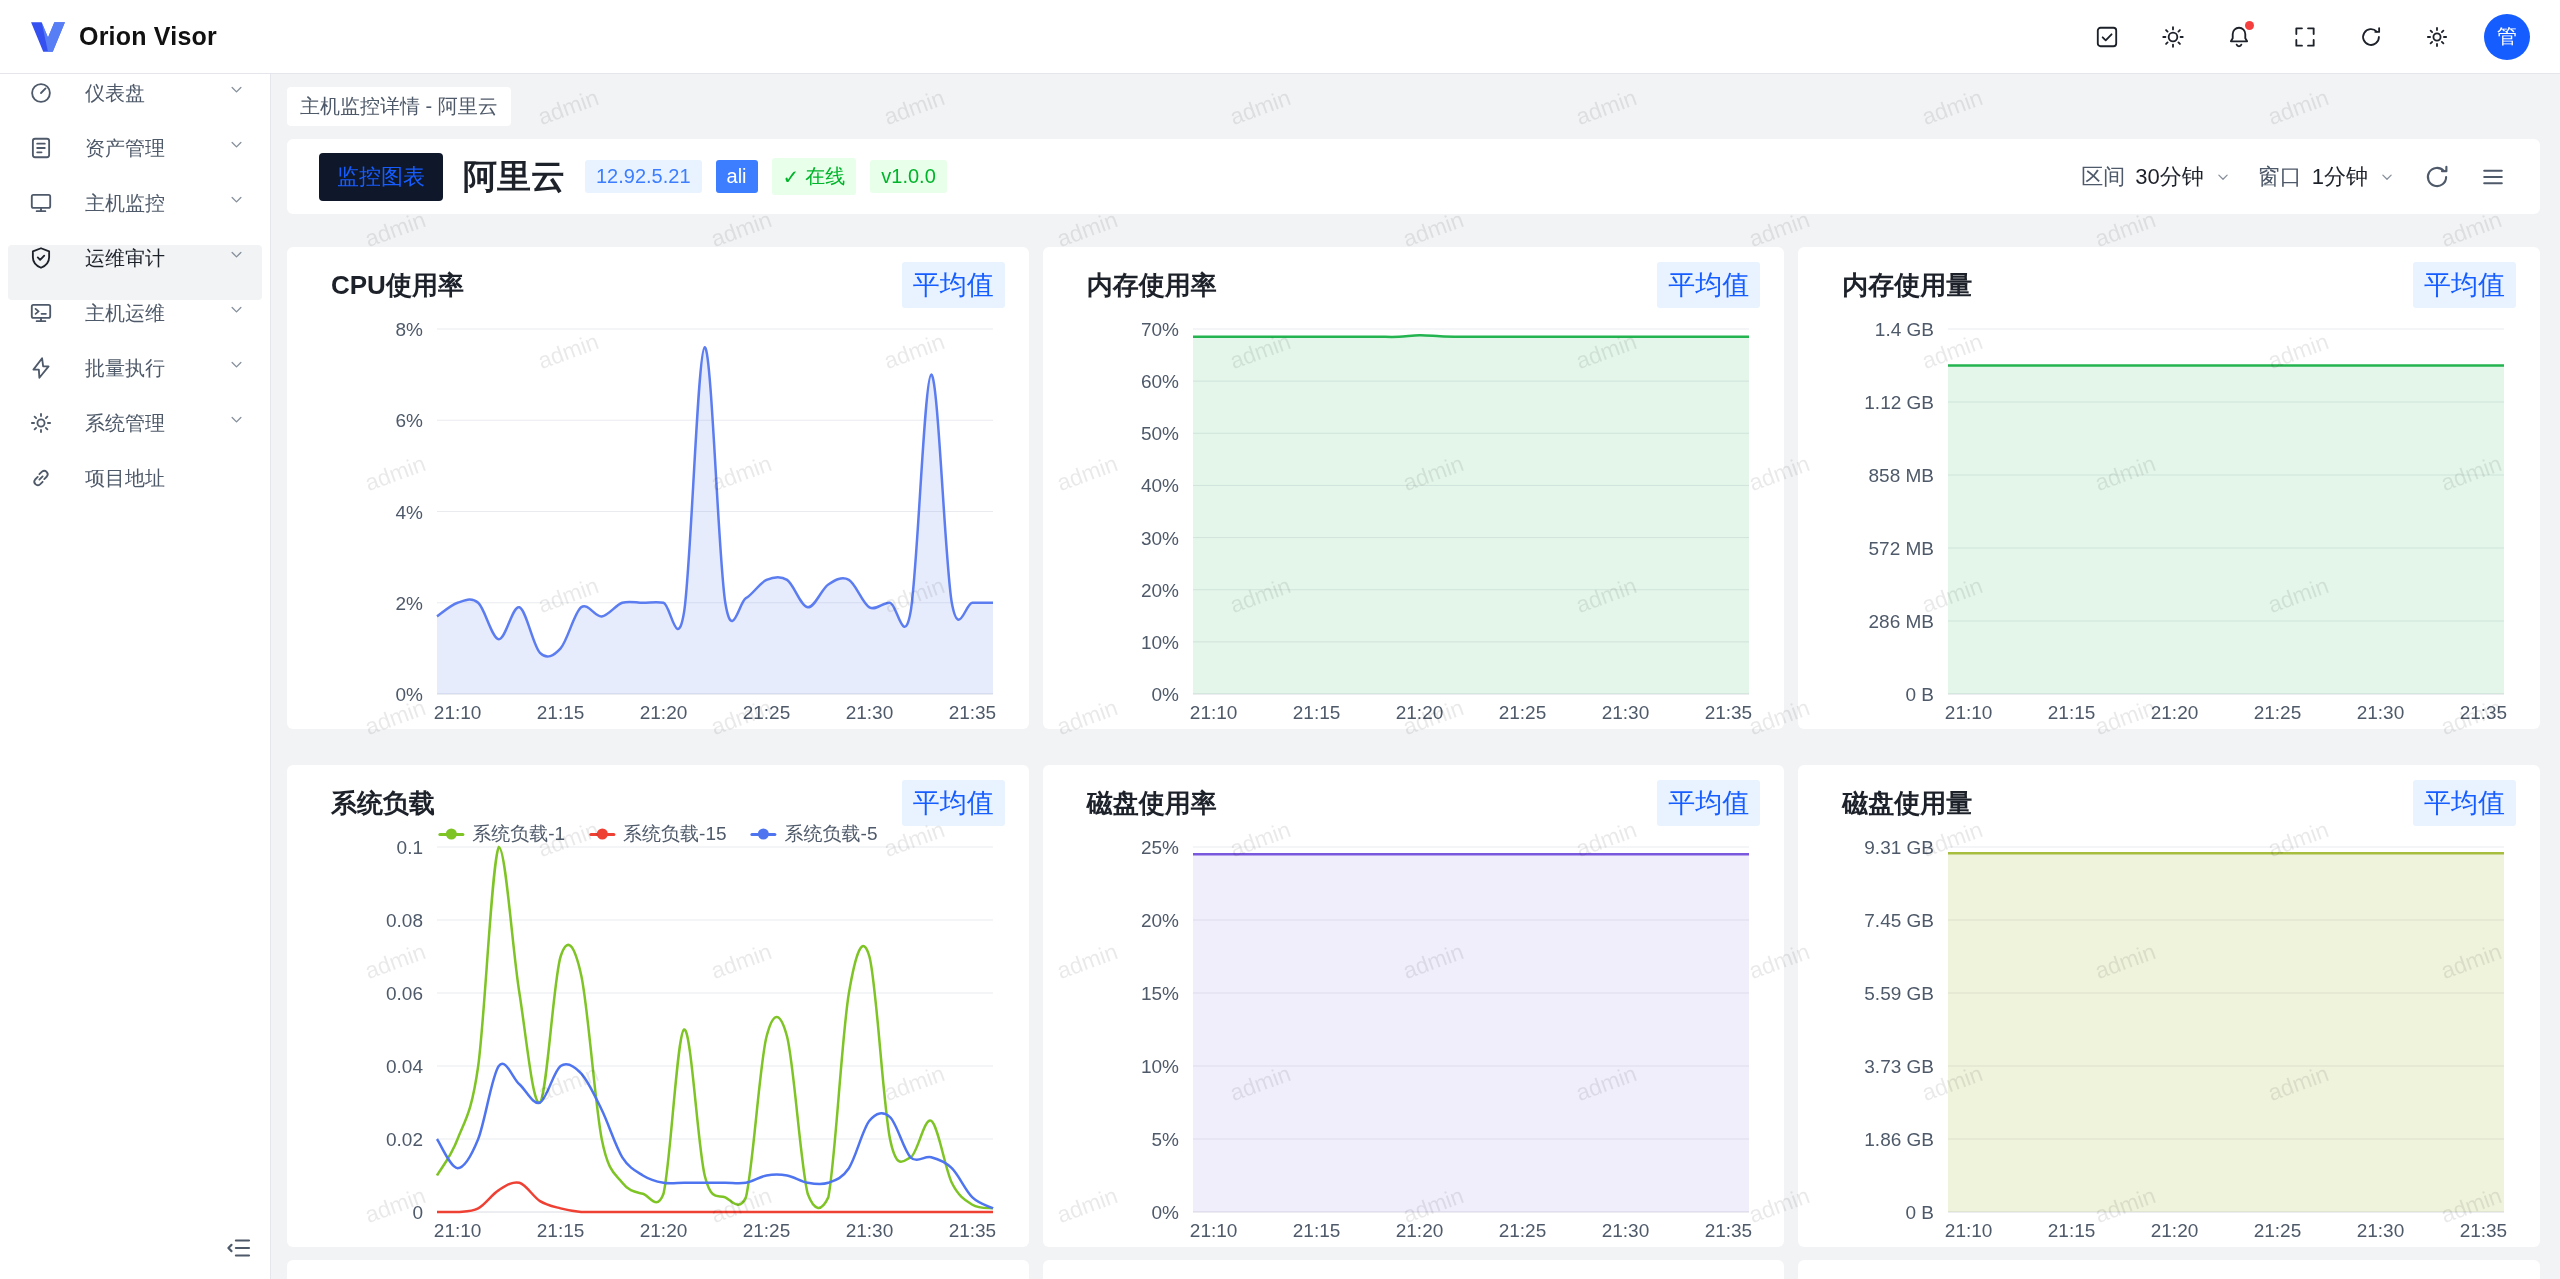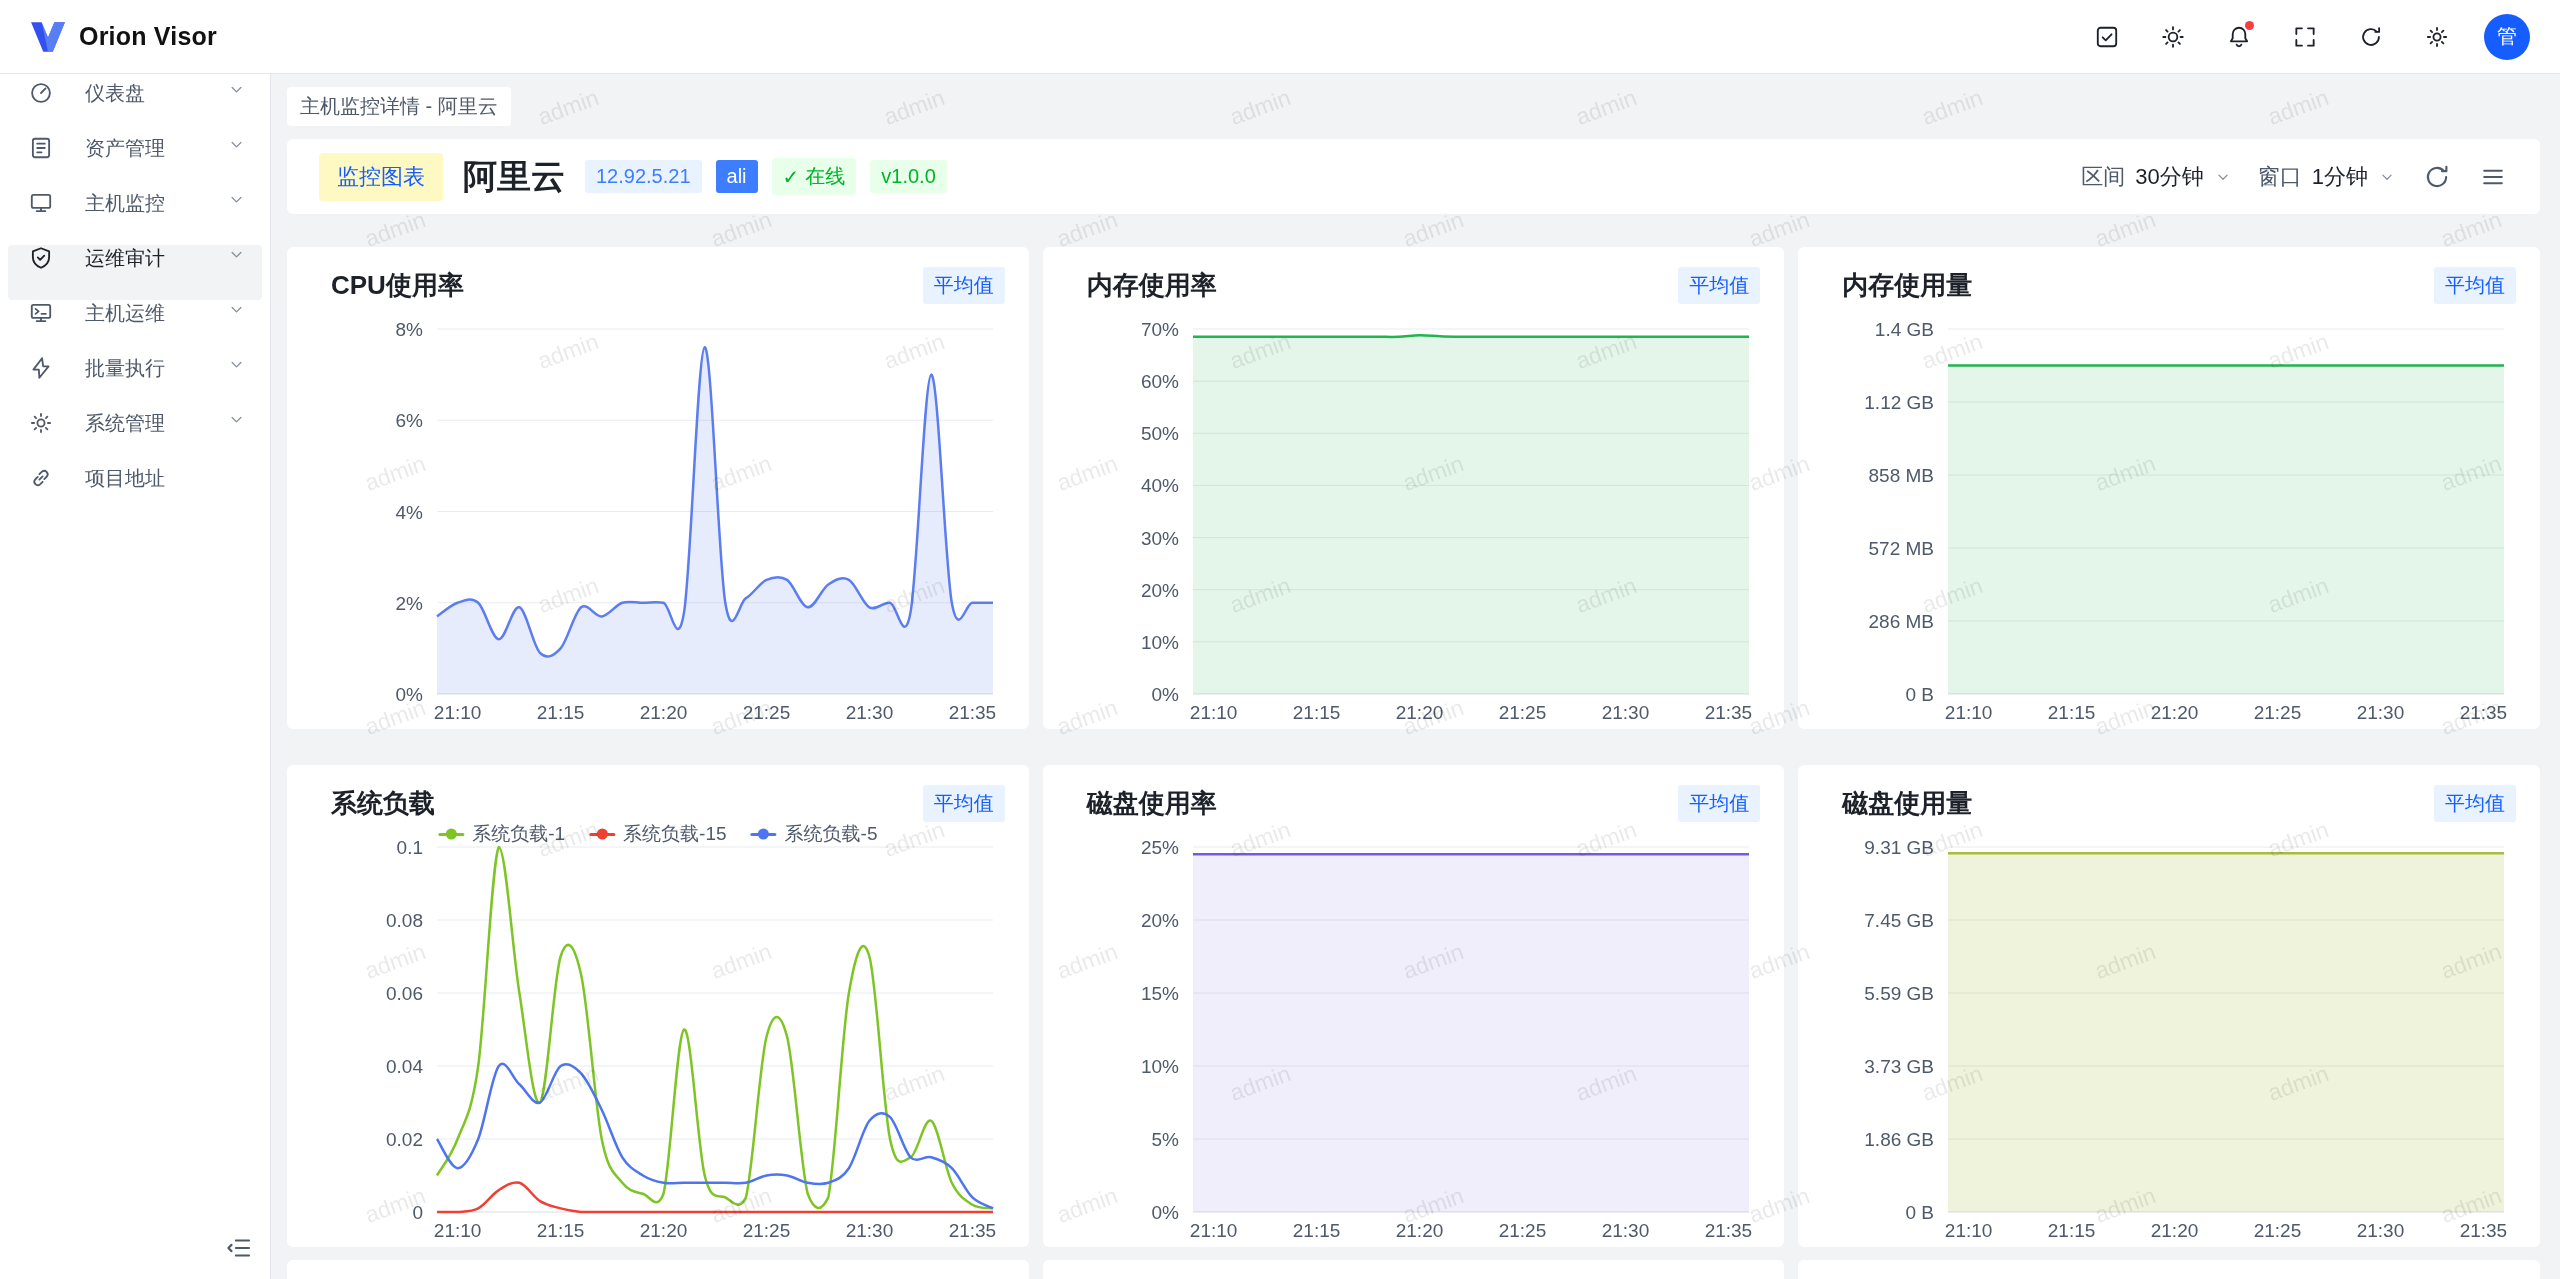--- a/index.html
+++ b/index.html
@@ -40,21 +40,21 @@
   .wm { position:absolute; font-size:23px; color:rgba(0,0,0,0.085); transform:rotate(-20deg); white-space:nowrap; }
 
   
   .breadcrumb { height:65px; display:flex; align-items:center; }
   .crumb { background:#fff; border-radius:4px; padding:6px 13px; font-size:20px; color:#4e5969; cursor:pointer; }
 
   
   .host-card { background:#fff; border-radius:6px; height:75px; display:flex; align-items:center;
                justify-content:space-between; padding:0 32px; margin-bottom:33px; }
   .host-left { display:flex; align-items:center; gap:20px; }
-  .btn-chart { background:#fef9c3; color:#165dff; border:none; border-radius:4px; font-size:22px;
+  .btn-chart { background:#0f172a; color:#165dff; border:none; border-radius:4px; font-size:22px;
                padding:9px 18px; cursor:pointer; font-family:Liberation Sans, sans-serif; }
   .host-name { font-size:34px; font-weight:700; color:#1d2129; }
   .tag { font-size:20px; border-radius:3px; padding:5px 11px; display:inline-flex; align-items:center; gap:6px; }
   .tag.blue-light { background:#e8f3ff; color:#3c7eff; }
   .tag.blue-solid { background:#3c7eff; color:#fff; }
   .tag.green-light { background:#e8ffea; color:#00b42a; }
   .host-right { display:flex; align-items:center; gap:26px; }
   .select { display:flex; align-items:center; gap:10px; cursor:pointer; }
   .select .lbl { font-size:22px; color:#4e5969; }
   .select .val { font-size:22px; color:#1d2129; }
@@ -62,21 +62,21 @@
   .tool-ic { width:30px; height:30px; color:#4e5969; cursor:pointer; }
 
   
   .grid { display:flex; gap:14px; }
   .grid.row1 { margin-bottom:36px; }
   .grid.row2 { margin-bottom:13px; }
   .card { background:#fff; border-radius:6px; flex:1; height:482px; padding:16px 24px 6px 24px;
           display:flex; flex-direction:column; min-width:0; }
   .card-head { display:flex; align-items:center; justify-content:space-between; height:44px; flex:none; }
   .card-title { font-size:26px; font-weight:700; color:#1d2129;margin-left:20px; }
-  .avg-badge { background:#e8f3ff; color:#165dff; font-size:20px; border-radius:3px; padding:5px 11px; }
+  .avg-badge { background:#e8f3ff; color:#165dff; font-size:27px; border-radius:3px; padding:5px 11px; }
   .chart-box { flex:1; position:relative; min-height:0; }
   .legend { position:absolute; top:-4px; left:50%; transform:translateX(-50%); display:flex; gap:24px;
             align-items:center; z-index:2; white-space:nowrap; }
   .legend-item { display:flex; align-items:center; gap:8px; font-size:19px; color:#4e5969; }
   .lg-line { width:26px; height:3px; border-radius:2px; position:relative; display:inline-block; }
   .lg-dot { position:absolute; left:50%; top:50%; transform:translate(-50%,-50%); width:11px; height:11px; border-radius:50%; }
   .card-sliver { background:#fff; border-radius:6px 6px 0 0; flex:1; height:60px; }
 </style>
 </head>
 <body>

